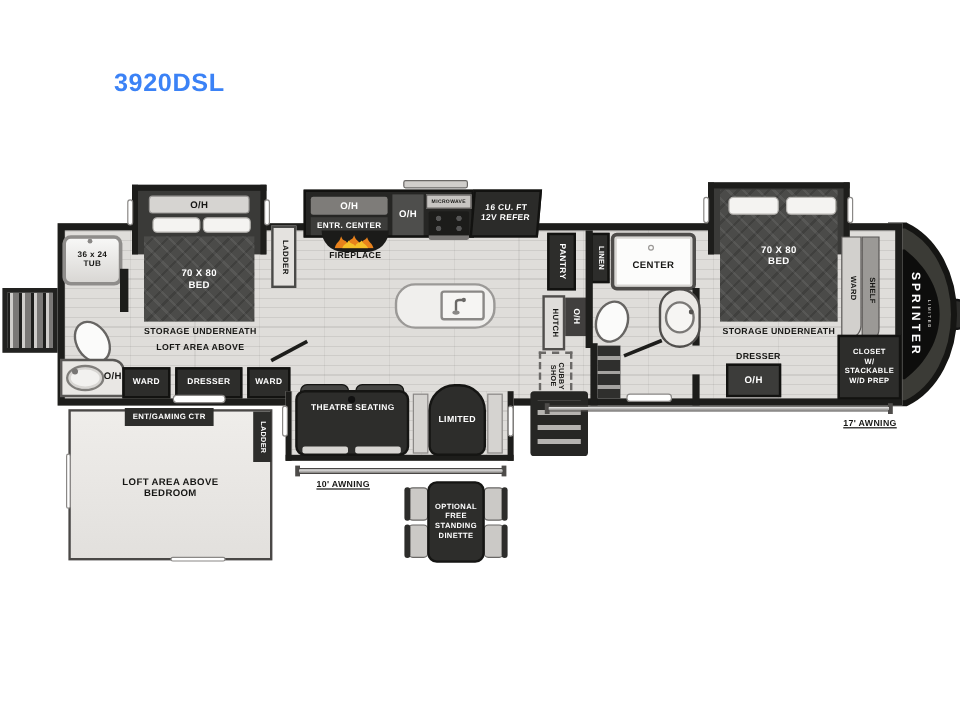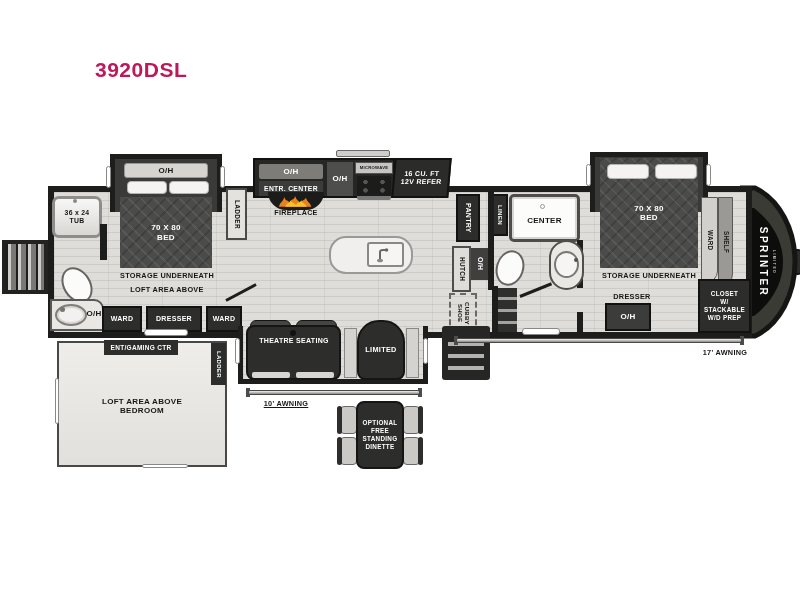--- a/index.html
+++ b/index.html
@@ -22,21 +22,21 @@
   .wtab{background:#fff;border:1px solid #8a8886;border-radius:3px;}
   .pillow{background:#f4f3f1;border:1px solid #b5b3b0;border-radius:4px;}
   .awn{background:linear-gradient(#f2f2f1,#8a8886);border:1px solid #4a4846;border-radius:2px;}
   .awncap{background:#4e4c4a;}
 </style>
 </head>
 <body>
 
 <div class="stage">
 
-  <div style="left:95px;top:58px;font-size:21px;font-weight:bold;color:#be185d;letter-spacing:.5px;">3920DSL</div>
+  <div style="left:95px;top:58px;font-size:21px;font-weight:bold;color:#3b82f6;letter-spacing:.5px;">3920DSL</div>
 
   <svg style="left:740px;top:184px;width:64px;height:156px" viewBox="0 0 64 156">
     <rect x="48" y="66" width="14" height="24" rx="4" style="fill:#2c2c2a;stroke:#141414;stroke-width:2"></rect>
     <path d="M0,4 L15,4 C40,16 55,46 55,78 C55,110 40,140 15,152 L0,152 Z" style="fill:var(--cap,#3b3b36);stroke:#151513;stroke-width:5"></path>
     <path d="M14,24 C32,38 43,57 43,78 C43,99 32,118 14,132 L11,132 C7,132 5,129 5,124 L5,32 C5,27 7,24 11,24 Z" style="fill:#0d0d0c"></path>
     <text x="23" y="78" transform="rotate(90 23 78)" text-anchor="middle" dominant-baseline="middle" style="fill:#fff;font:bold 10px 'Liberation Sans',sans-serif;letter-spacing:2.5px">SPRINTER</text>
     <text x="34" y="78" transform="rotate(90 34 78)" text-anchor="middle" dominant-baseline="middle" style="fill:#cfcdca;font:bold 3.5px 'Liberation Sans',sans-serif;letter-spacing:1.5px">LIMITED</text>
   </svg>
 
   <div class="floor" style="left:48px;top:186px;width:704px;height:152px;border:6px solid var(--wall,#1d1d1b);"></div>
@@ -153,21 +153,21 @@
   <div class="t tw" style="left:357px;top:344px;width:48px;height:12px;font-size:7.3px;">LIMITED</div>
 
   <div style="left:442px;top:326px;width:48px;height:54px;background:#262624;border-radius:3px;"></div>
   <div style="left:448px;top:334px;width:36px;height:40px;background:repeating-linear-gradient(180deg,#262624 0 8px,#b5b3b0 8px 12px);"></div>
   <div class="wtab" style="left:522px;top:328px;width:38px;height:7px;"></div>
   <div class="wtab" style="left:144px;top:329px;width:44px;height:7px;"></div>
 
   <div class="awncap" style="left:454px;top:336px;width:4px;height:9px;"></div>
   <div class="awncap" style="left:740px;top:336px;width:4px;height:9px;"></div>
   <div class="awn" style="left:456px;top:338px;width:286px;height:5px;"></div>
-  <div class="t" style="left:690px;top:348px;width:70px;height:11px;font-size:7.3px;">17' AWNING</div>
+  <div class="t" style="left:690px;top:348px;width:70px;height:11px;font-size:7.3px;text-decoration:underline;">17' AWNING</div>
   <div class="awncap" style="left:246px;top:388px;width:4px;height:9px;"></div>
   <div class="awncap" style="left:418px;top:388px;width:4px;height:9px;"></div>
   <div class="awn" style="left:248px;top:390px;width:172px;height:5px;"></div>
   <div class="t" style="left:244px;top:399px;width:84px;height:11px;font-size:7.3px;text-decoration:underline;">10' AWNING</div>
 
   <div style="left:57px;top:341px;width:170px;height:126px;background:linear-gradient(180deg,#efedea,#e2e0dd);border:2px solid #4a4846;"></div>
   <div class="t tw" style="left:104px;top:340px;width:74px;height:15px;background:#2d2d2b;font-size:6.5px;">ENT/GAMING CTR</div>
   <div class="t tw vt" style="left:211px;top:343px;width:15px;height:42px;background:#2d2d2b;font-size:6px;">LADDER</div>
   <div class="t" style="left:77px;top:394px;width:130px;height:24px;font-size:8px;">LOFT AREA ABOVE
 BEDROOM</div>

